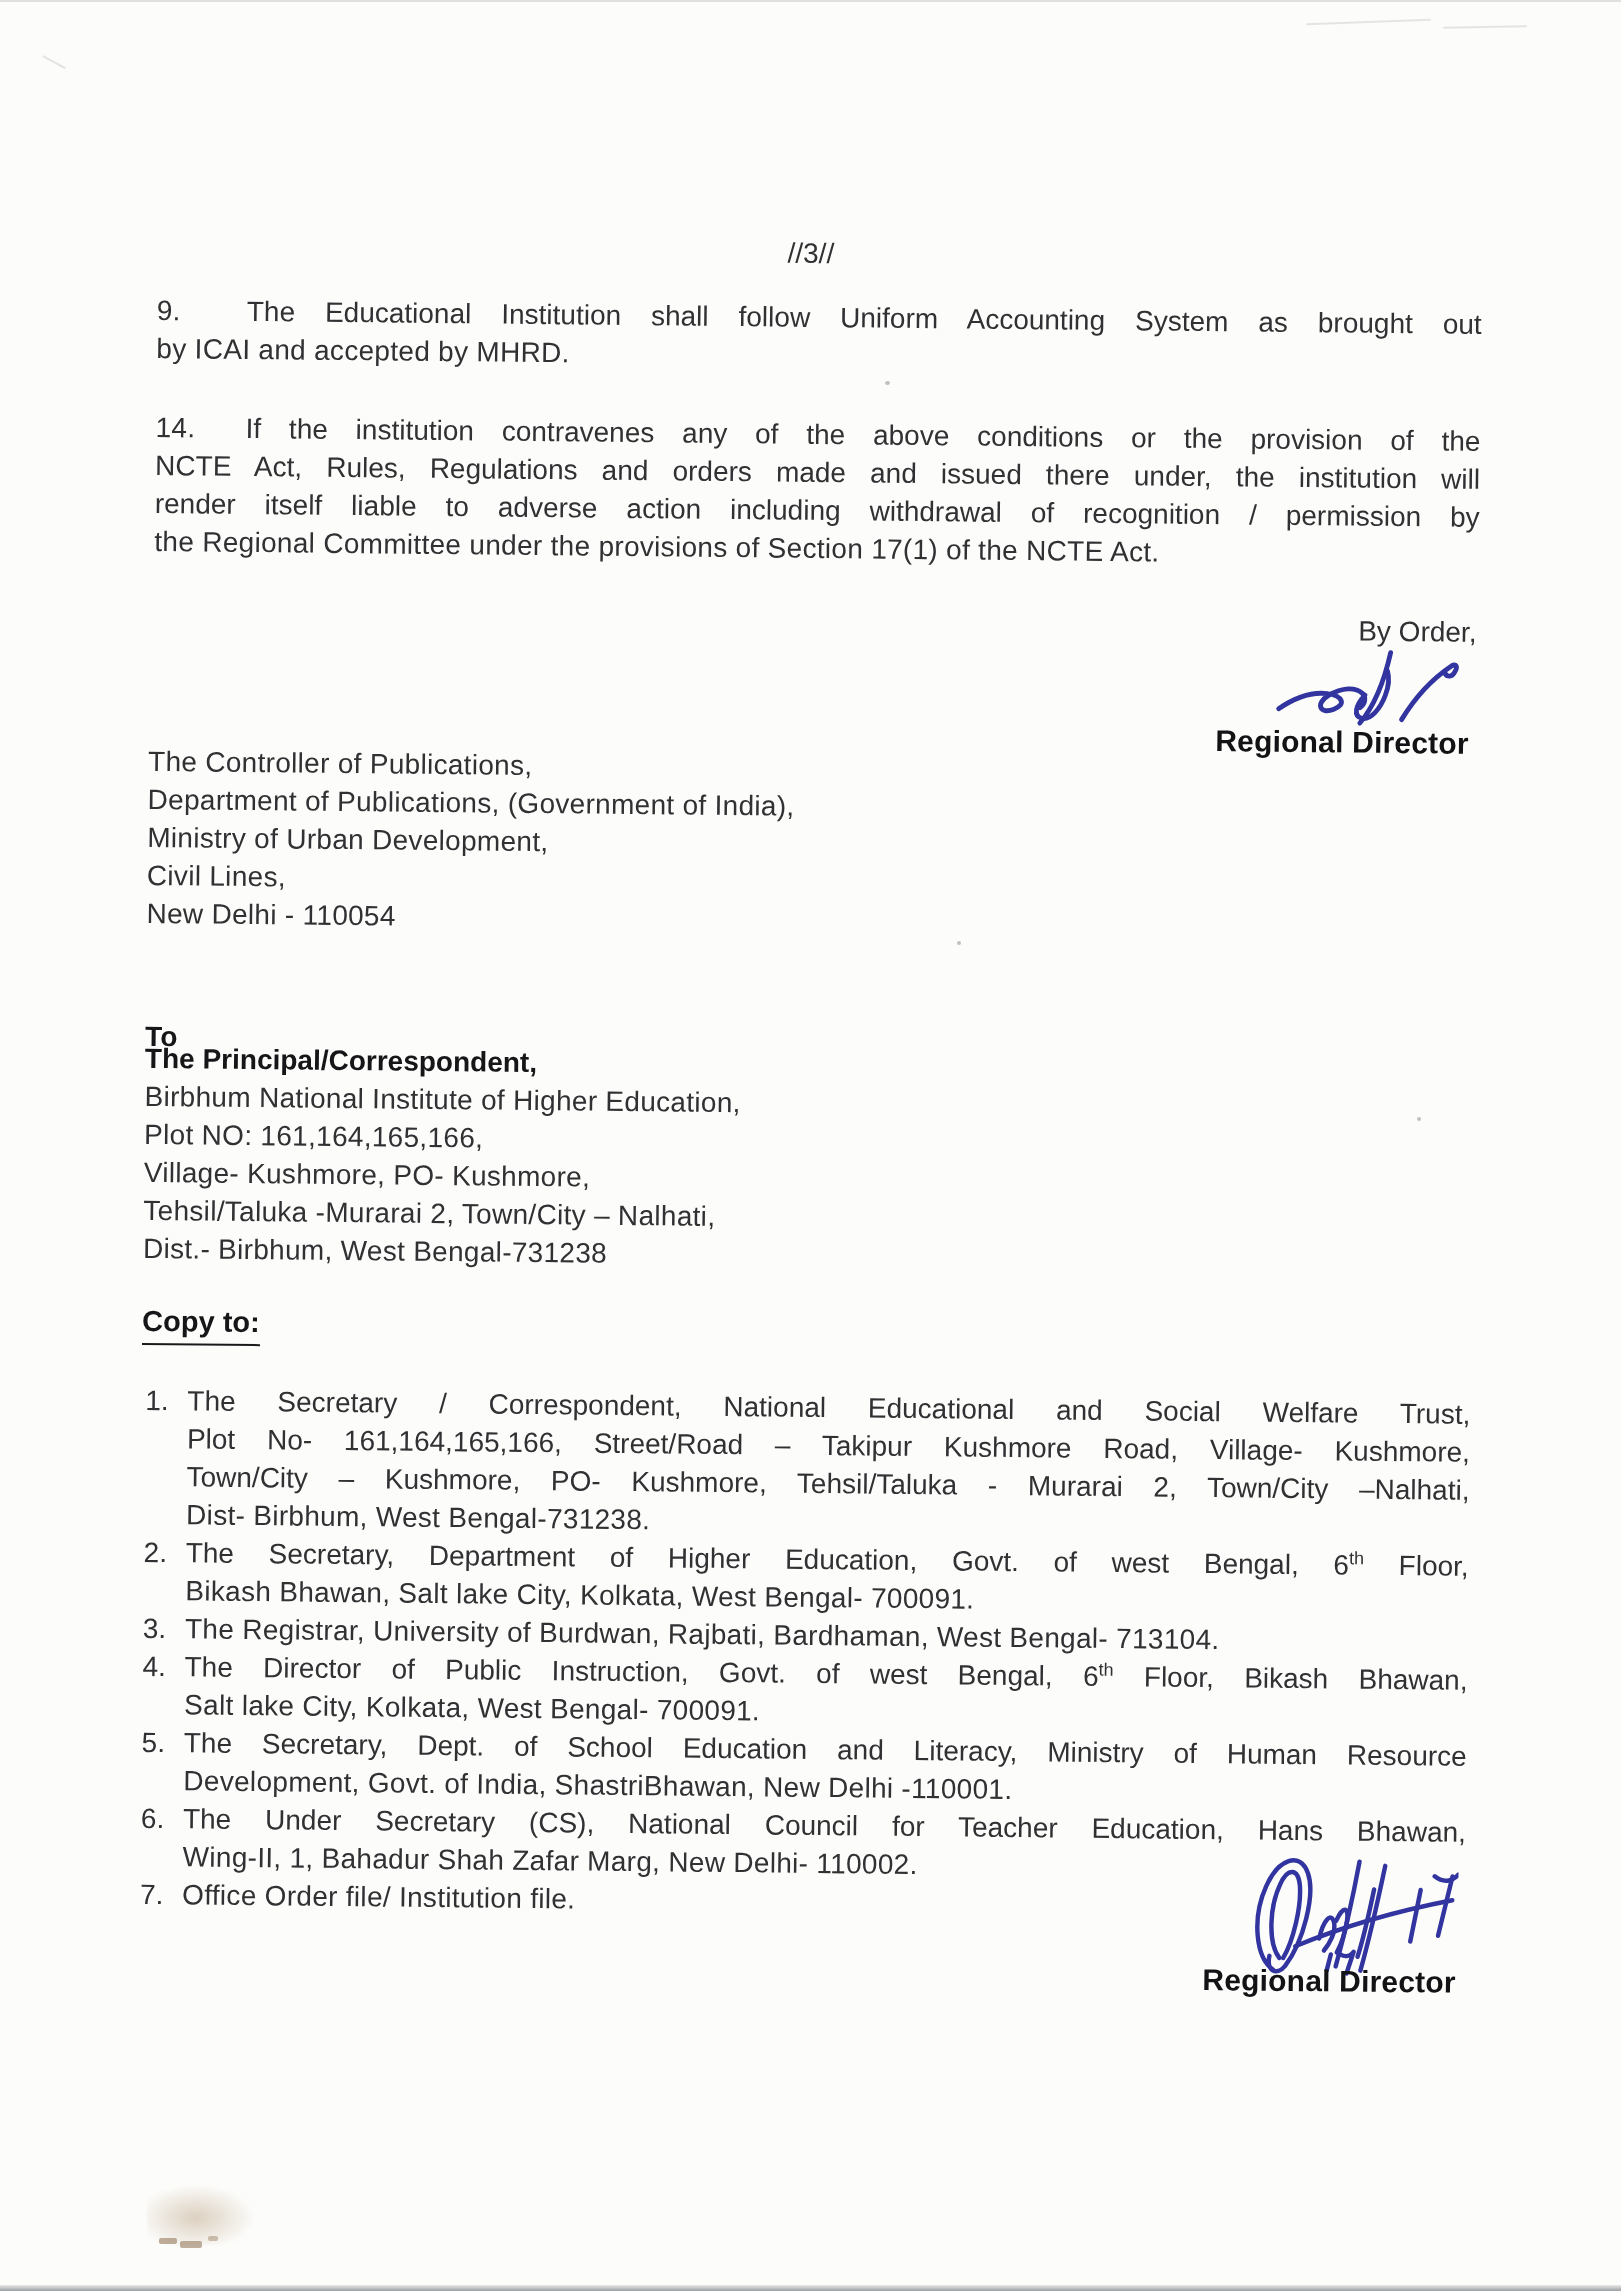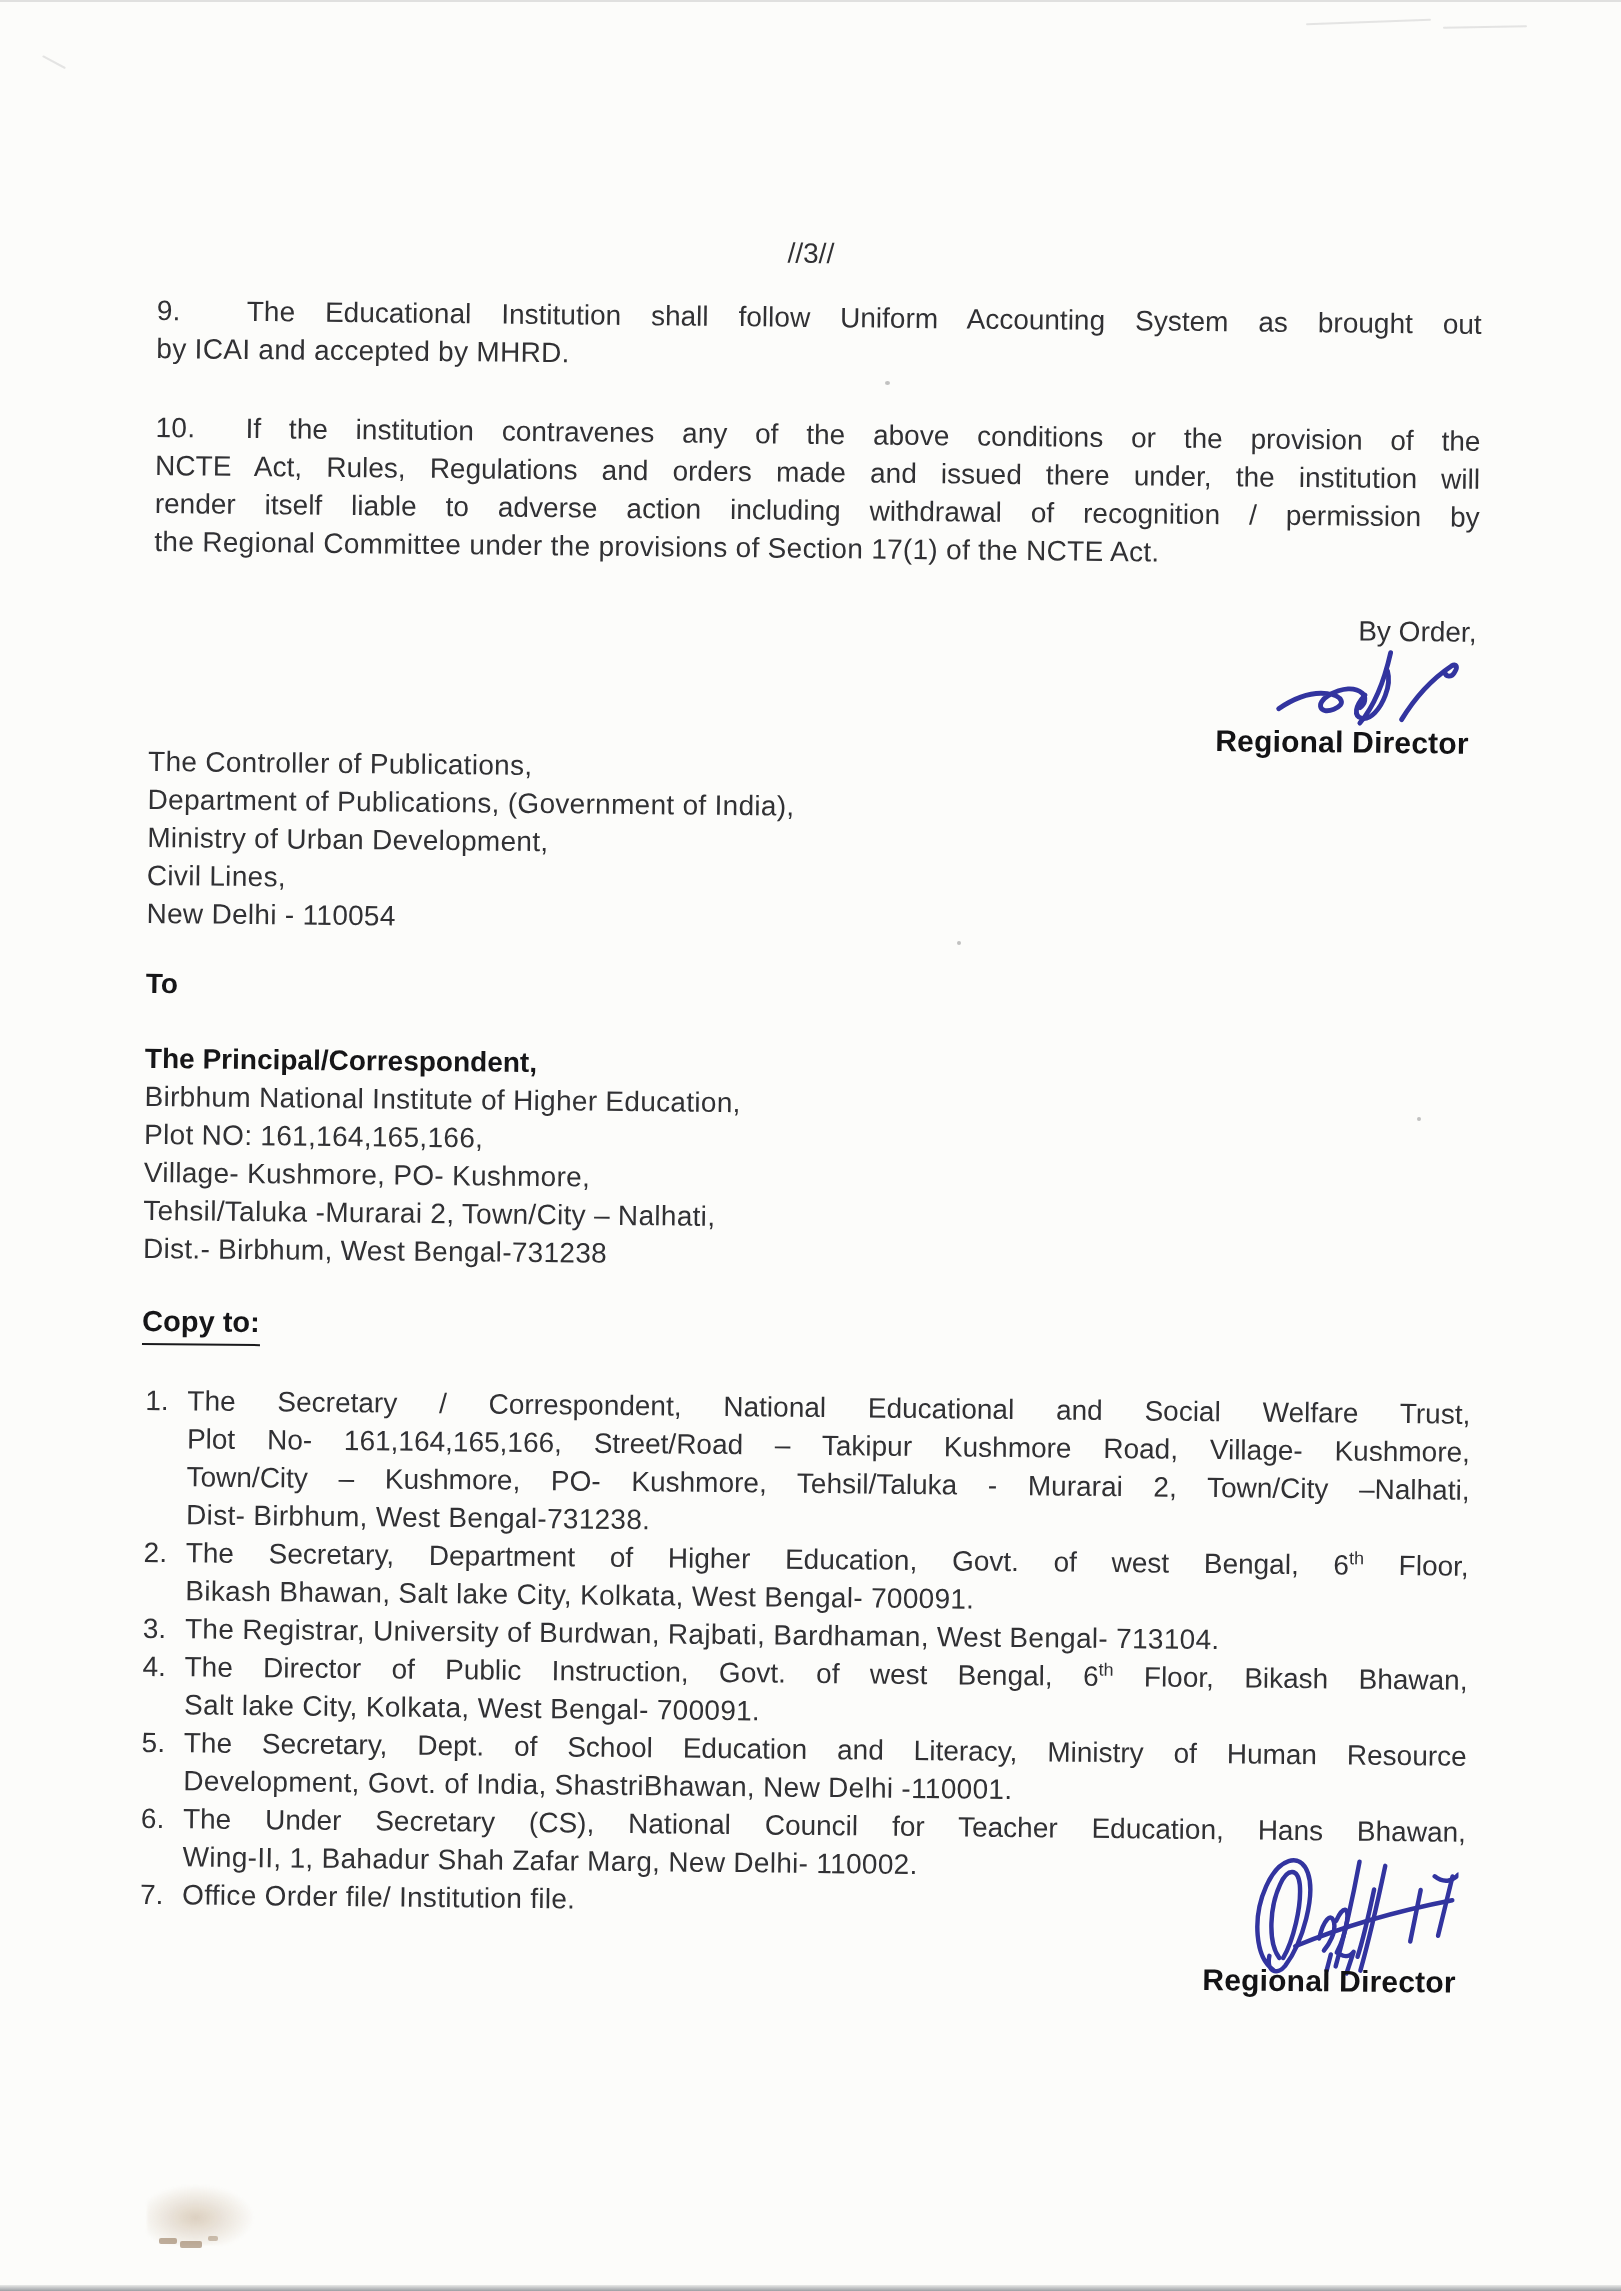--- a/index.html
+++ b/index.html
@@ -46,21 +46,21 @@
   <div class="tilt">
 
     <div class="blk" style="left:0;top:228px;width:1621px;text-align:center;">//3//</div>
 
     <div class="blk" style="left:157px;top:292px;width:1325px;">
         <div class="ln fill"><span class="pnum">9.</span>The Educational Institution shall follow Uniform Accounting System as brought out</div>
         <div class="ln">by ICAI and accepted by MHRD.</div>
       </div>
 
     <div class="blk" style="left:157px;top:409px;width:1325px;">
-        <div class="ln fill"><span class="pnum">10.</span>If the institution contravenes any of the above conditions or the provision of the</div>
+        <div class="ln fill"><span class="pnum">14.</span>If the institution contravenes any of the above conditions or the provision of the</div>
         <div class="ln fill">NCTE Act, Rules, Regulations and orders made and issued there under, the institution will</div>
         <div class="ln fill">render itself liable to adverse action including withdrawal of recognition / permission by</div>
         <div class="ln">the Regional Committee under the provisions of Section 17(1) of the NCTE Act.</div>
       </div>
 
     <div class="blk" style="left:1078px;top:600px;width:402px;text-align:right;">By Order,</div>
 
     <svg class="sig" style="left:1277px;top:632px;" width="194" height="92" viewBox="0 0 200 95">
       <path d="M2,72 L19,60 L13,73 Z" fill="#32349f" stroke="none"></path>
       <path stroke="#32349f" stroke-width="5" d="M6,67 C22,56 40,49 56,51 C72,53 76,62 63,67 C48,73 44,61 57,53 C72,44 85,44 92,50 C97,55 95,61 90,65"></path>
@@ -72,21 +72,21 @@
     <div class="rd" style="left:1220px;top:713px;">Regional Director</div>
 
     <div class="blk" style="left:153px;top:743px;width:980px;">
         <div class="ln">The Controller of Publications,</div>
         <div class="ln">Department of Publications, (Government of India),</div>
         <div class="ln">Ministry of Urban Development,</div>
         <div class="ln">Civil Lines,</div>
         <div class="ln">New Delhi - 110054</div>
       </div>
 
-    <div class="blk b" style="left:153px;top:965px;">To</div>
+    <div class="blk b" style="left:153px;top:1018px;">To</div>
 
     <div class="blk b" style="left:153px;top:1040px;">The Principal/Correspondent,</div>
 
     <div class="blk" style="left:153px;top:1078px;width:980px;">
         <div class="ln">Birbhum National Institute of Higher Education,</div>
         <div class="ln">Plot NO: 161,164,165,166,</div>
         <div class="ln">Village- Kushmore, PO- Kushmore,</div>
         <div class="ln">Tehsil/Taluka -Murarai 2, Town/City – Nalhati,</div>
         <div class="ln">Dist.- Birbhum, West Bengal-731238</div>
       </div>

